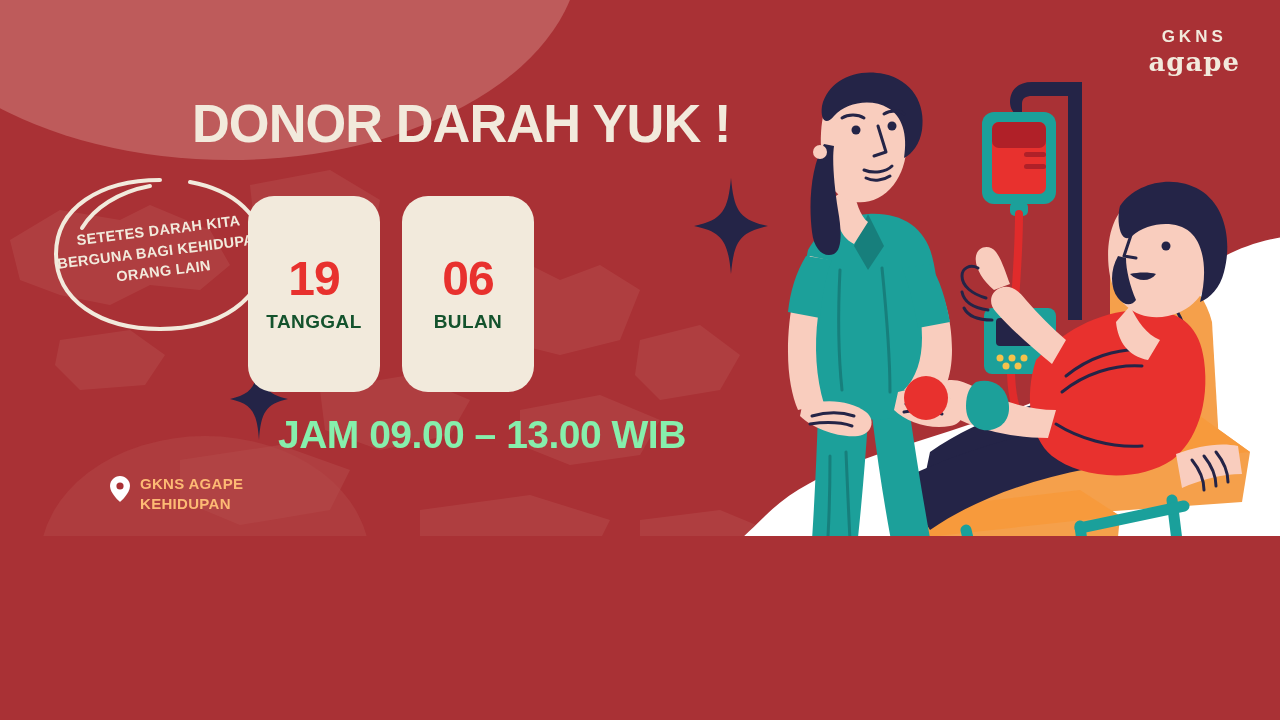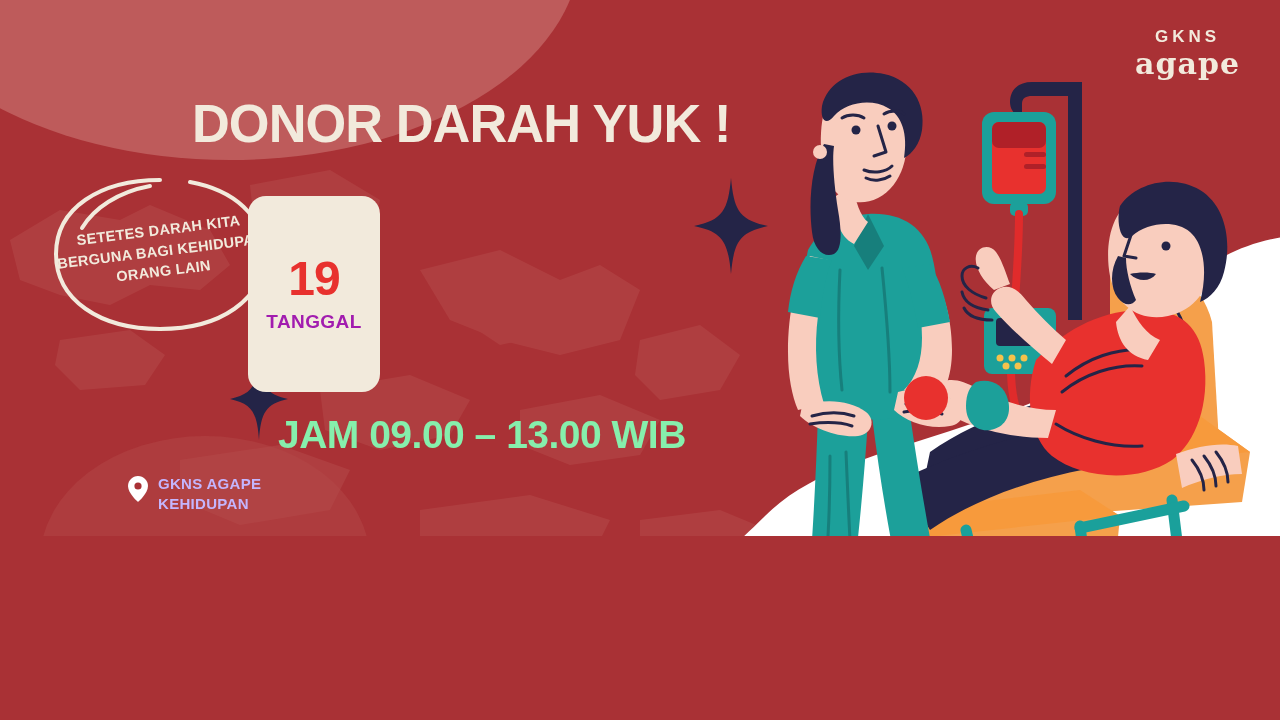--- a/index.html
+++ b/index.html
@@ -32,21 +32,21 @@
   .logo{
     position:absolute;right:40px;top:28px;text-align:center;color:#F2EADC;
     line-height:1;
   }
   .logo .gkns{
     font-size:17px;font-weight:bold;letter-spacing:4px;display:block;
     margin-bottom:4px;
   }
   .logo .agape{
     font-family:"DejaVu Serif", serif;
-    font-size:30px;font-weight:bold;display:block;letter-spacing:1px;
+    font-size:26px;font-weight:bold;display:block;letter-spacing:1px;
   }
   
   .headline{
     position:absolute;left:192px;top:92px;
     font-size:54px;font-weight:bold;color:#F2EADC;
     letter-spacing:-1px;white-space:nowrap;
     transform:scaleX(.97);transform-origin:left center;
   }
   
   .slogan-wrap{
@@ -57,43 +57,43 @@
     position:absolute;left:8px;top:48px;width:222px;
     color:#F2EADC;font-size:14.5px;font-weight:bold;line-height:1.42;
     text-align:center;letter-spacing:.3px;
     transform:rotate(-7deg);
   }
   
   .cards{
     position:absolute;left:248px;top:196px;display:flex;gap:22px;
   }
   .card{
-    width:132px;height:196px;background:#F2EADC;border-radius:18px;
+    width:132px;height:196px;background:#F2EADC;border-radius:26px;
     display:flex;flex-direction:column;align-items:center;justify-content:center;
     box-sizing:border-box;
   }
   .card .num{
     color:#E8312E;font-size:48px;font-weight:bold;line-height:1;
     letter-spacing:-1px;
   }
   .card.year .num{font-size:44px;}
   .card .lbl{
-    color:#a21caf;font-size:19px;font-weight:bold;margin-top:8px;
+    color:#14532d;font-size:19px;font-weight:bold;margin-top:8px;
     letter-spacing:.4px;
   }
   
   .time{
     position:absolute;left:278px;top:413px;
     color:#86efac;font-size:39px;font-weight:bold;letter-spacing:-.5px;
     white-space:nowrap;
   }
   
   .sparkle{position:absolute;}
   
-  .footer{position:absolute;left:128px;bottom:22px;color:#c4b5fd;}
+  .footer{position:absolute;left:110px;bottom:22px;color:#fdba74;}
   .venue-row{display:flex;align-items:flex-start;gap:10px;}
   .pin-icon{margin-top:2px;flex:0 0 auto;}
   .venue-lines{font-size:15px;font-weight:bold;line-height:1.35;letter-spacing:.3px;}
   .address{
     margin-top:16px;margin-left:32px;
     font-size:14px;font-weight:bold;line-height:1.35;letter-spacing:.3px;
   }
   
   .illustration{position:absolute;right:0;top:60px;width:500px;height:620px;}
 </style>
@@ -145,20 +145,24 @@
   </svg>
   <svg class="sparkle" style="left:230px;top:358px;" width="58" height="82" viewBox="0 0 58 82">
     <path d="M29 0 C31 28 36 36 58 41 C36 46 31 54 29 82 C27 54 22 46 0 41 C22 36 27 28 29 0 Z" fill="#242447"></path>
   </svg>
 
   <div class="cards">
     <div class="card">
       <div class="num">19</div>
       <div class="lbl">TANGGAL</div>
     </div>
+    <div class="card">
+      <div class="num">06</div>
+      <div class="lbl">BULAN</div>
+    </div>
   </div>
 
   <div class="time">JAM 09.00 – 13.00 WIB</div>
 
   <div class="footer">
     <div class="venue-row">
       <svg class="pin-icon" width="20" height="26" viewBox="0 0 20 26">
         <path d="M10 0 C4.5 0 0 4.5 0 10 C0 17.5 10 26 10 26 C10 26 20 17.5 20 10 C20 4.5 15.5 0 10 0 Z" fill="#FFFFFF"></path>
         <circle cx="10" cy="10" r="3.6" fill="#A93135"></circle>
       </svg>

